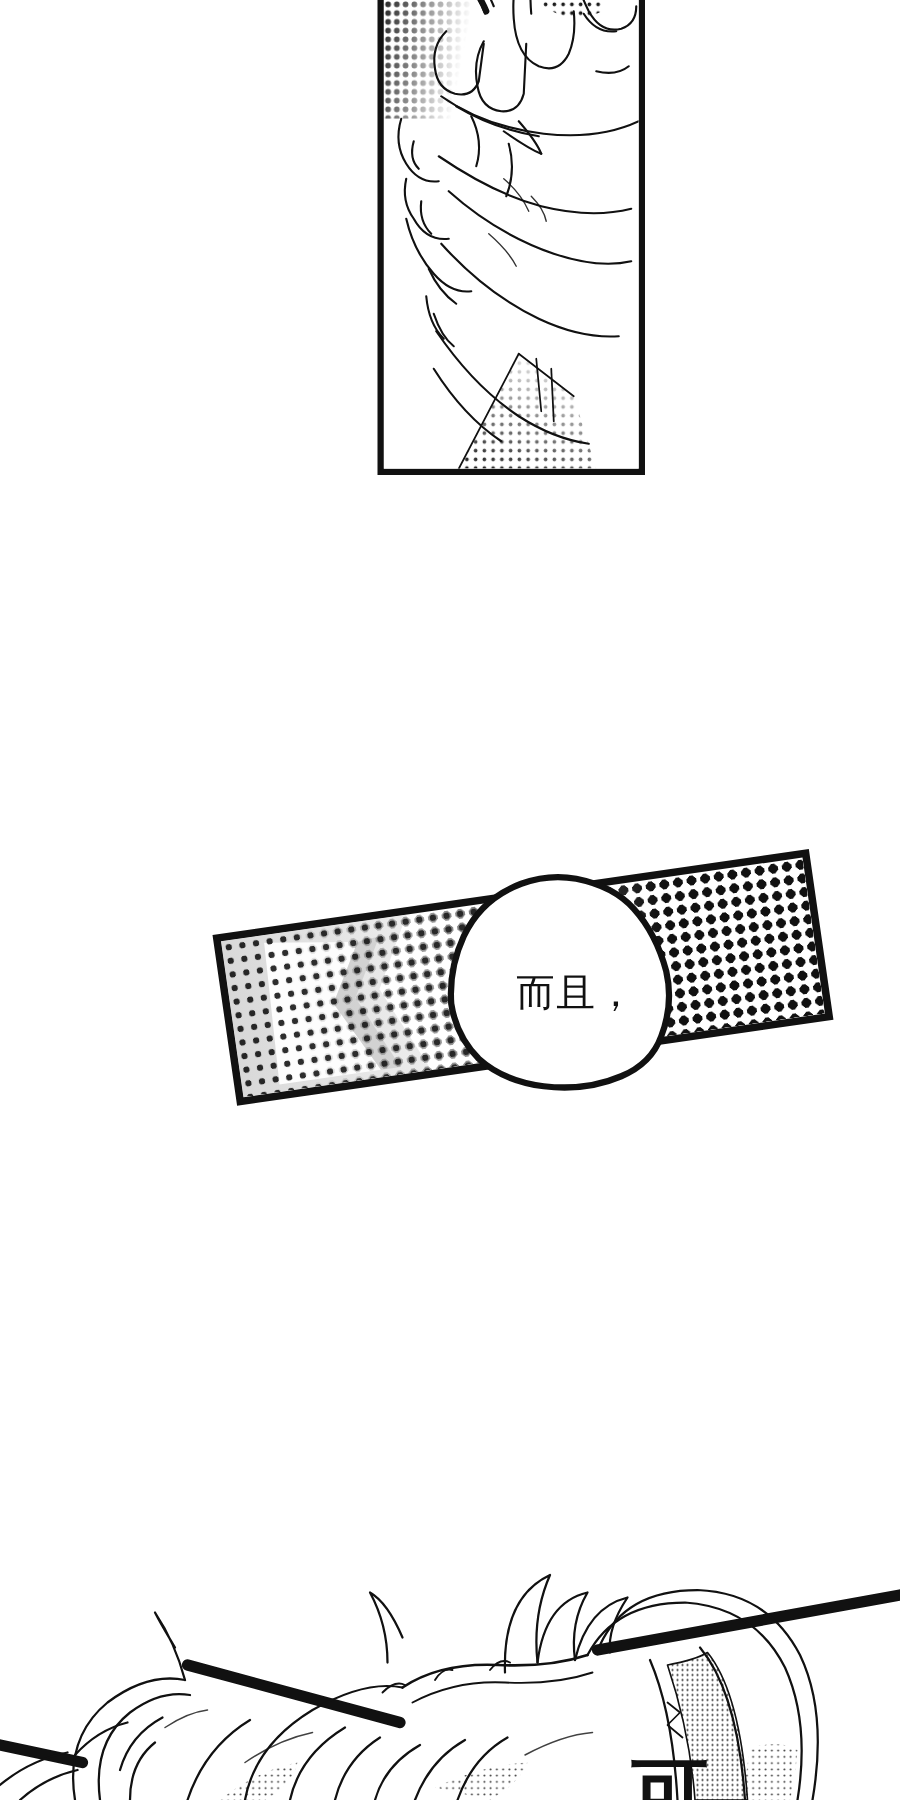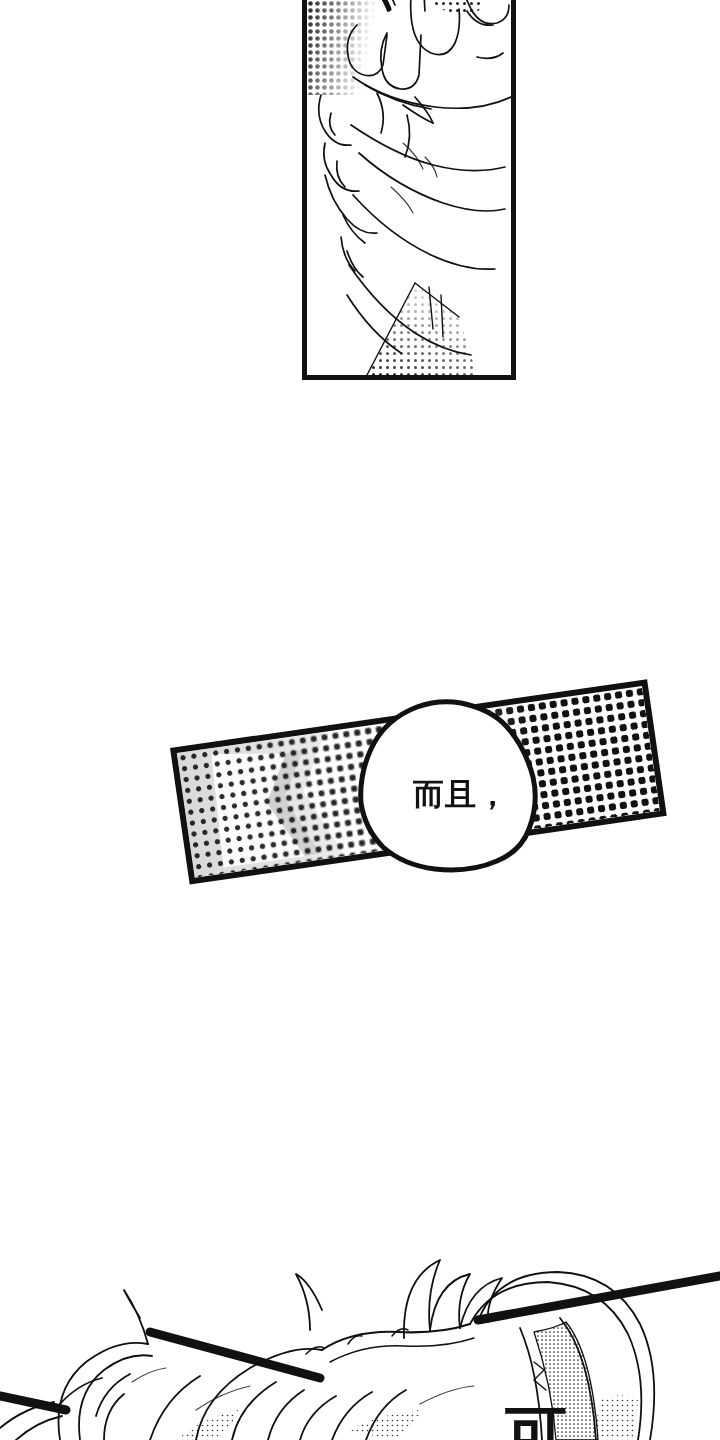--- a/index.html
+++ b/index.html
@@ -100,21 +100,21 @@
     top: 0;
     width: 182px;
     height: 178px;
     display: flex;
     align-items: center;
     justify-content: center;
     padding-left: 26px;
     padding-top: 14px;
     box-sizing: border-box;
     font-size: 31px;
-    font-weight: 700;
+    font-weight: 400;
     letter-spacing: 1px;
     color: #111111;
     font-family: "DejaVu Sans", "Liberation Sans", sans-serif;
     white-space: nowrap;
   }
 
   
   #cut-glyph {
     position: absolute;
     left: 505px;

